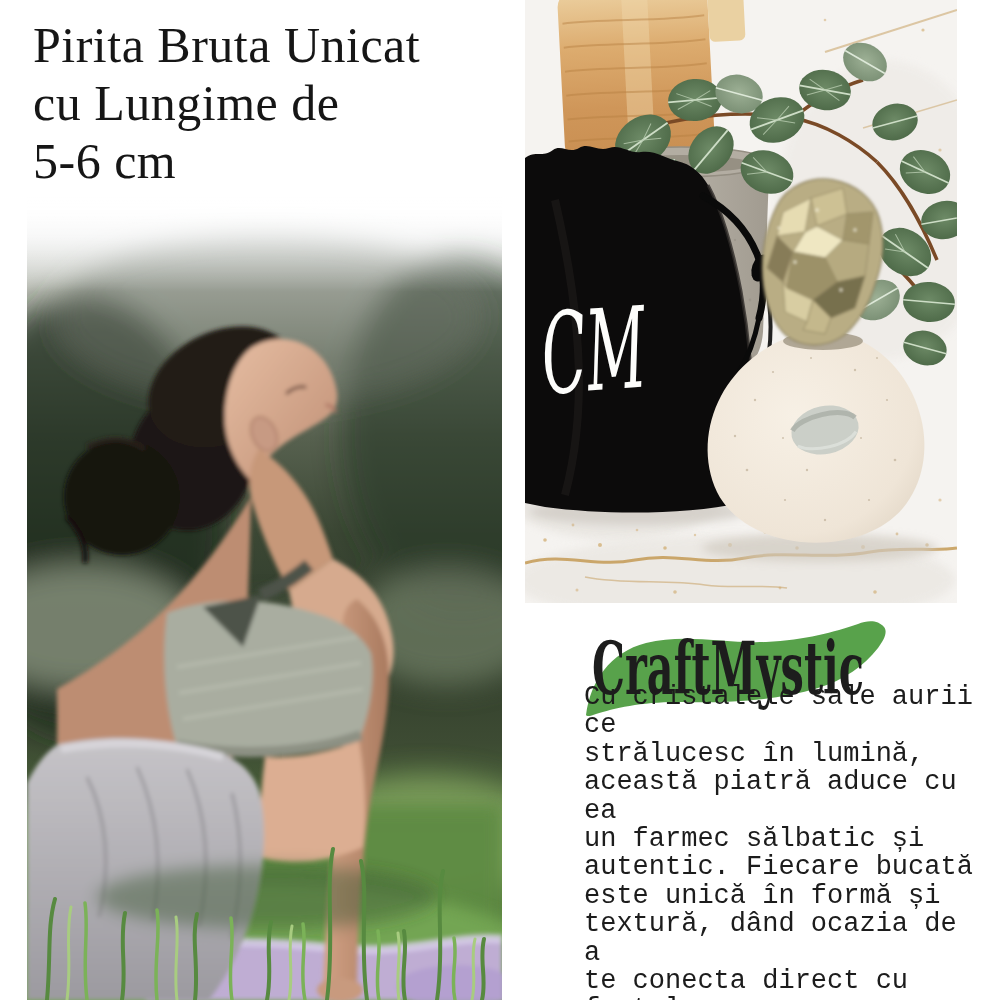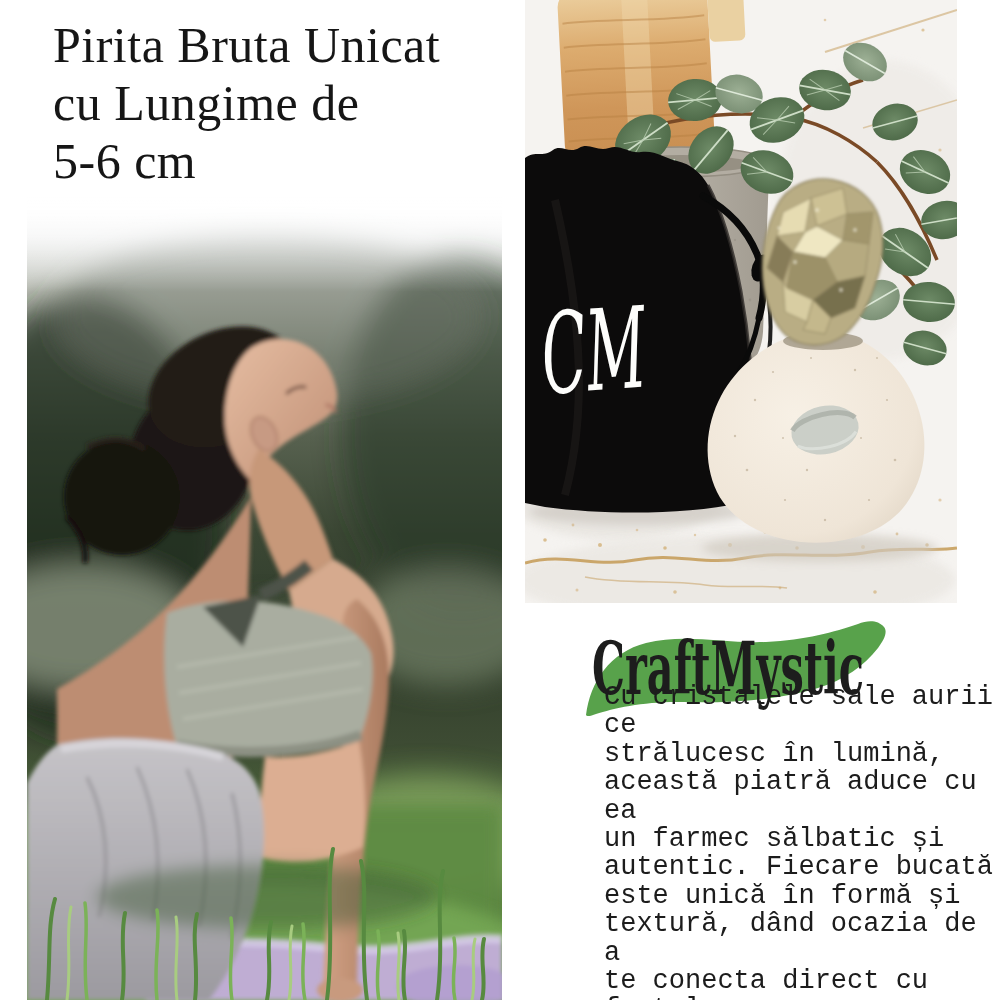--- a/index.html
+++ b/index.html
@@ -1,20 +1,20 @@
 <!DOCTYPE html>
 <html><head>
 <meta charset="utf-8">
 <style>
   html,body{margin:0;padding:0;background:#ffffff;}
   .canvas{
     position:relative;width:1000px;height:1000px;background:#ffffff;
     overflow:hidden;font-family:"Liberation Serif",serif;
   }
-  .pre{white-space:pre-line;margin-left:20px;}
+  .pre{white-space:pre-line;}
   .title{
     position:absolute;left:33px;top:16px;width:470px;
     font-size:50px;line-height:58px;color:#161616;
     font-family:"Liberation Serif",serif;letter-spacing:.5px;
   }
   .photo{position:absolute;display:block;}
   .photo-left{left:27px;top:197px;}
   .photo-right{left:525px;top:0px;}
   .logo{position:absolute;left:576px;top:614px;}
   .description{

